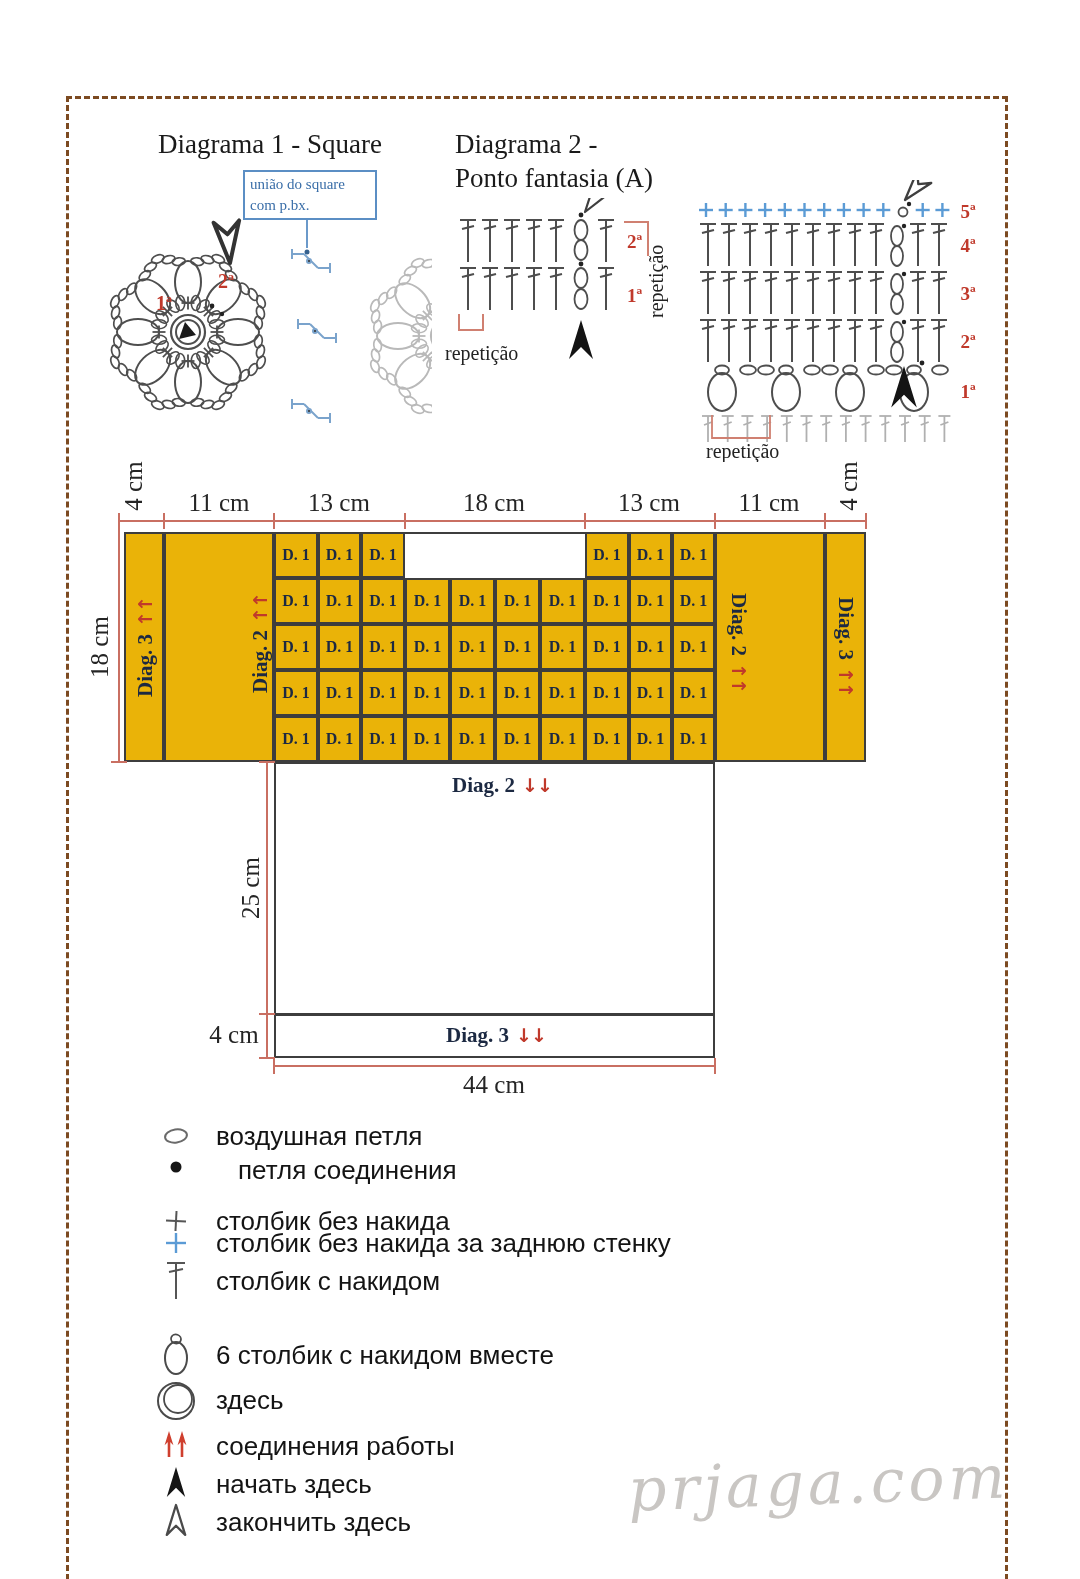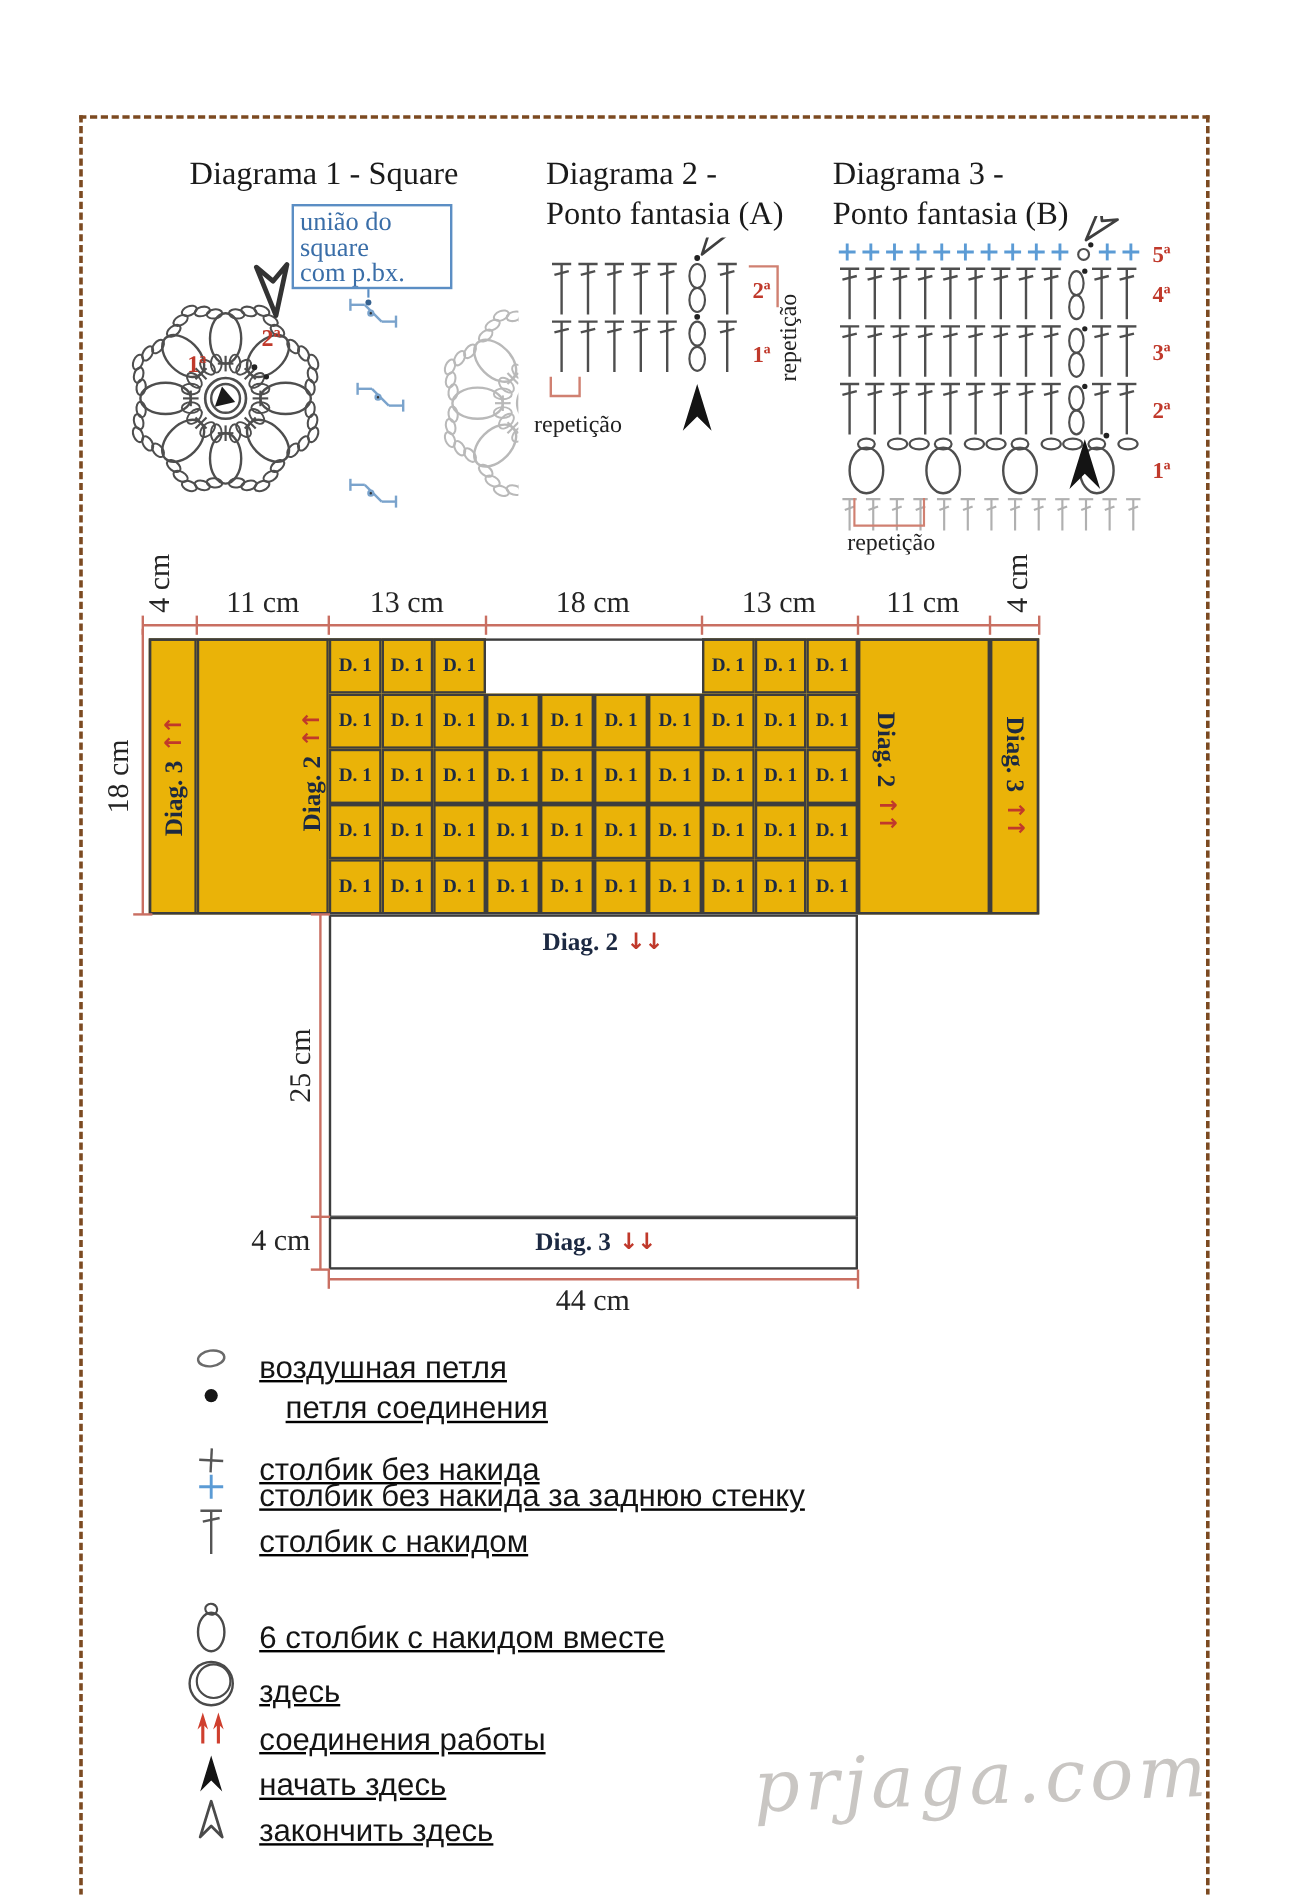--- a/index.html
+++ b/index.html
@@ -8,60 +8,56 @@
   .title{position:absolute;left:62px;top:6px;font-size:42px;font-weight:bold;color:#0e0e0e;
          letter-spacing:0px;margin:0;font-family:"Liberation Sans",sans-serif;}
   .frame{position:absolute;left:66px;top:96px;width:942px;height:1520px;
          border:3px dashed #7c4a21;box-sizing:border-box;}
   .dz-title{position:absolute;font-family:"Liberation Serif",serif;font-size:27px;color:#1a1a1a;line-height:34px;}
   .dz1{left:120px;top:127px;width:300px;text-align:center;}
   .dz2{left:455px;top:127px;}
   .dz3{left:694px;top:127px;}
   .art{position:absolute;}
   .callout{position:absolute;left:243px;top:170px;width:134px;border:2px solid #5b8ec4;
-           color:#3a6ea8;font-family:"Liberation Serif",serif;font-size:22px;line-height:21px;
+           color:#3a6ea8;font-family:"Liberation Serif",serif;font-size:15px;line-height:21px;
            padding:2px 5px;box-sizing:border-box;background:#fff;}
   .mlab{position:absolute;width:110px;height:30px;display:flex;align-items:center;justify-content:center;
         font-family:"Liberation Serif",serif;font-size:25px;color:#252525;}
   .rotL{transform:rotate(-90deg);}
   .rotR{transform:rotate(90deg);}
   .dlabel{position:absolute;width:170px;height:30px;display:flex;align-items:center;justify-content:center;
           font-family:"Liberation Serif",serif;font-weight:bold;font-size:21px;color:#1c2942;}
   .dred{color:#c0392b;margin-left:7px;font-size:19px;letter-spacing:-1px;
         font-family:"DejaVu Sans",sans-serif;font-weight:bold;}
   .gcell{position:absolute;box-sizing:border-box;border:2px solid #3d3d3d;display:flex;
          align-items:center;justify-content:center;font-family:"Liberation Serif",serif;
          font-weight:bold;font-size:16px;color:#1c2942;background:#eab308;}
   .gout{position:absolute;box-sizing:border-box;border:2px solid #3d3d3d;background:transparent;}
   .lrect{position:absolute;box-sizing:border-box;border:2px solid #3d3d3d;background:#fff;}
   #measure-svg{position:absolute;left:0;top:0;pointer-events:none;}
   .legend{position:absolute;left:150px;top:1114px;width:760px;height:450px;}
-  .lrow{position:absolute;left:0;display:flex;align-items:flex-end;text-decoration:underline;}
+  .lrow{position:absolute;left:0;display:flex;align-items:center;}
   .lsym{width:52px;display:flex;justify-content:center;align-items:center;}
   .llab{font-size:26px;color:#141414;margin-left:14px;white-space:nowrap;
         font-family:"Liberation Sans",sans-serif;}
   .watermark{position:absolute;left:628px;top:1448px;font-family:"DejaVu Serif",serif;
              font-style:italic;font-size:60px;color:#b7b4b0;transform:rotate(-2deg);
              letter-spacing:4px;opacity:0.75;}
 </style>
 </head>
 <body>
 
 <div class="page">
 
   <div class="frame"></div>
 
   <div class="dz-title dz1">Diagrama 1 - Square</div>
   <div class="dz-title dz2">
     <div>Diagrama 2 -</div>
     <div>Ponto fantasia (A)</div>
-  </div>
-  <div class="dz-title dz3">
-    <div>Diagrama 3 -</div>
-    <div>Ponto fantasia (B)</div>
   </div>
 
   <svg id="svg-d1" class="art" style="left:70px;top:160px;" width="362" height="300" viewBox="0 0 362 300">
       <g fill="none">
         <circle cx="378" cy="176" r="17" fill="none" stroke="#b9b9b9" stroke-width="2.2"></circle>
         <circle cx="378" cy="176" r="12" fill="none" stroke="#b9b9b9" stroke-width="2"></circle>
         <g transform="rotate(0 378 147)">
           <line x1="371.5" y1="147" x2="384.5" y2="147" stroke="#b9b9b9" stroke-width="1.8"></line>
           <line x1="378" y1="140.5" x2="378" y2="153.5" stroke="#b9b9b9" stroke-width="1.8"></line>
         </g>

